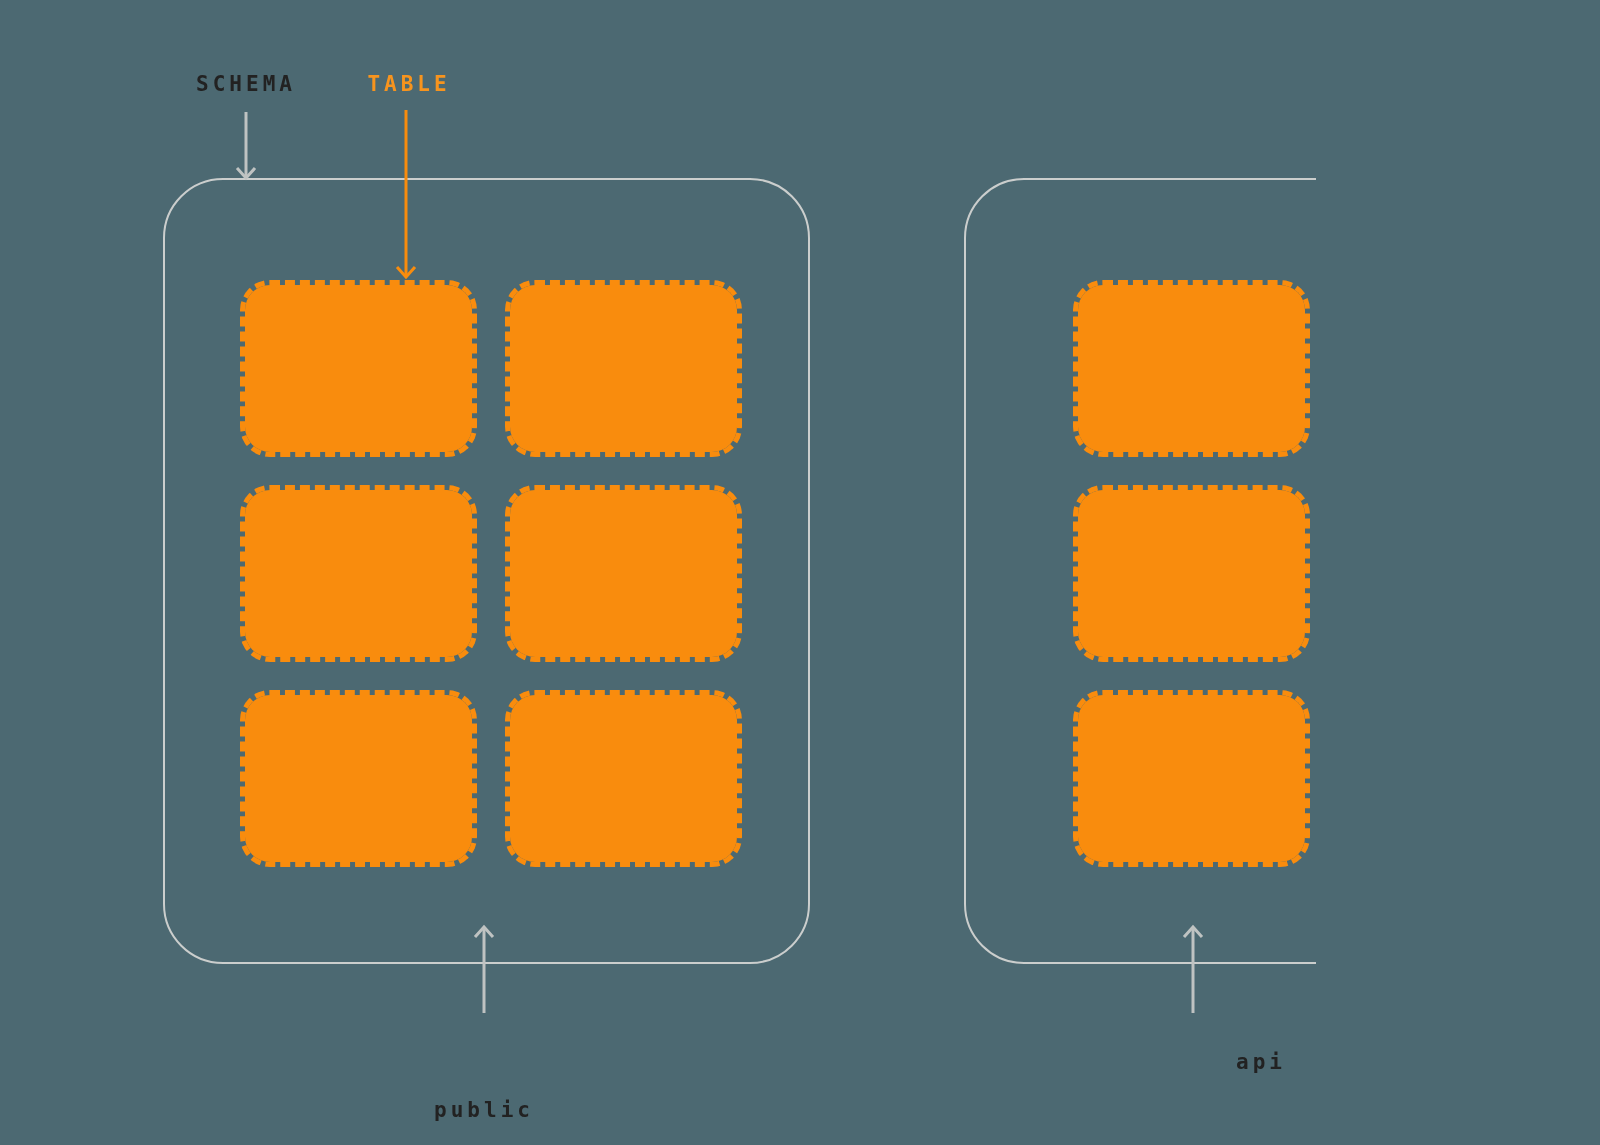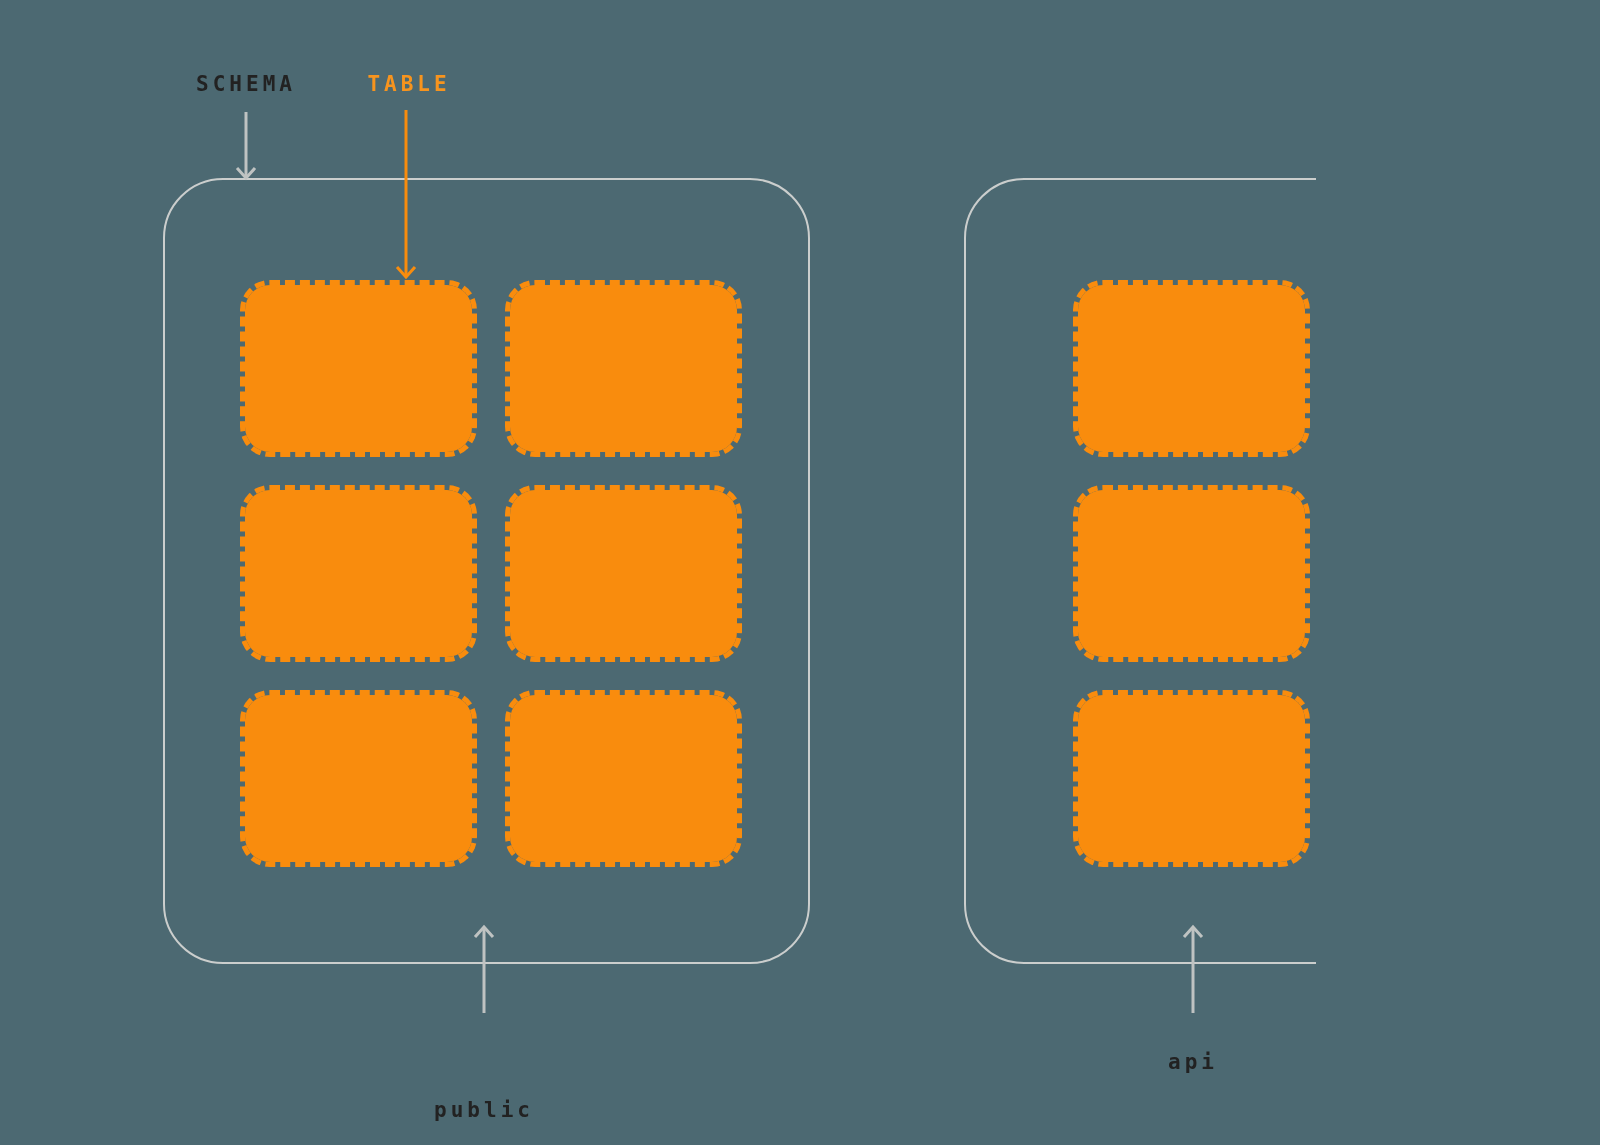--- a/index.html
+++ b/index.html
@@ -99,21 +99,21 @@
   <div class="schema-box" style="left:964px; top:178px; width:429px; height:786px;">
     <div class="tables-grid cols-right" style="grid-template-columns: repeat(1, 237px);">
         <div class="table-block"></div>
         <div class="table-block"></div>
         <div class="table-block"></div>
       </div>
   </div>
 
   <div class="schema-name" style="left:484px;margin-top:48px;">public</div>
 
-  <div class="schema-name" style="left:1193px;">api</div>
+  <div class="schema-name" style="left:1261px;">api</div>
 
   <svg class="arrow-overlay" viewBox="0 0 1600 1145" xmlns="http://www.w3.org/2000/svg">
 
     <g>
       <path class="stroke-gray" d="M246 112 L246 176"></path>
       <path class="stroke-gray" d="M237 168 L246 178 L255 168"></path>
     </g>
 
     <g>
       <path class="stroke-orange" d="M406 110 L406 275"></path>

